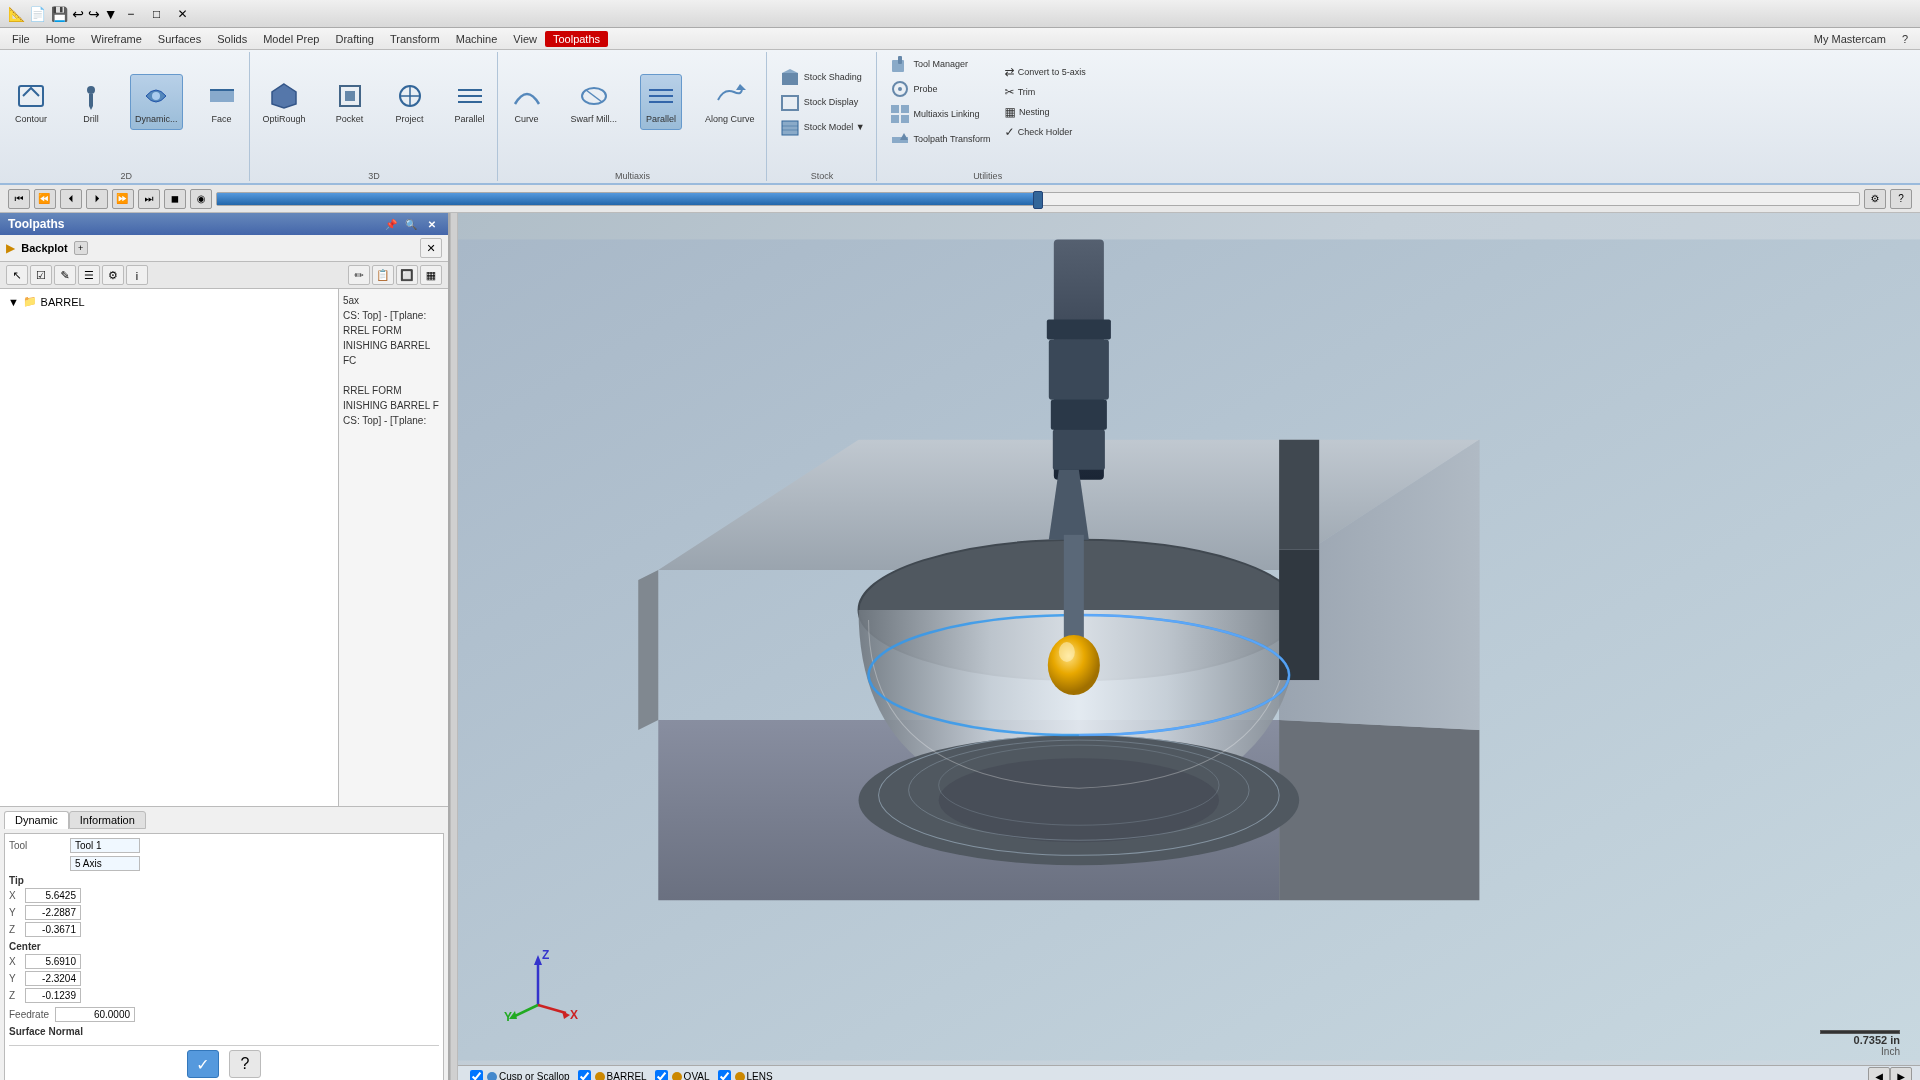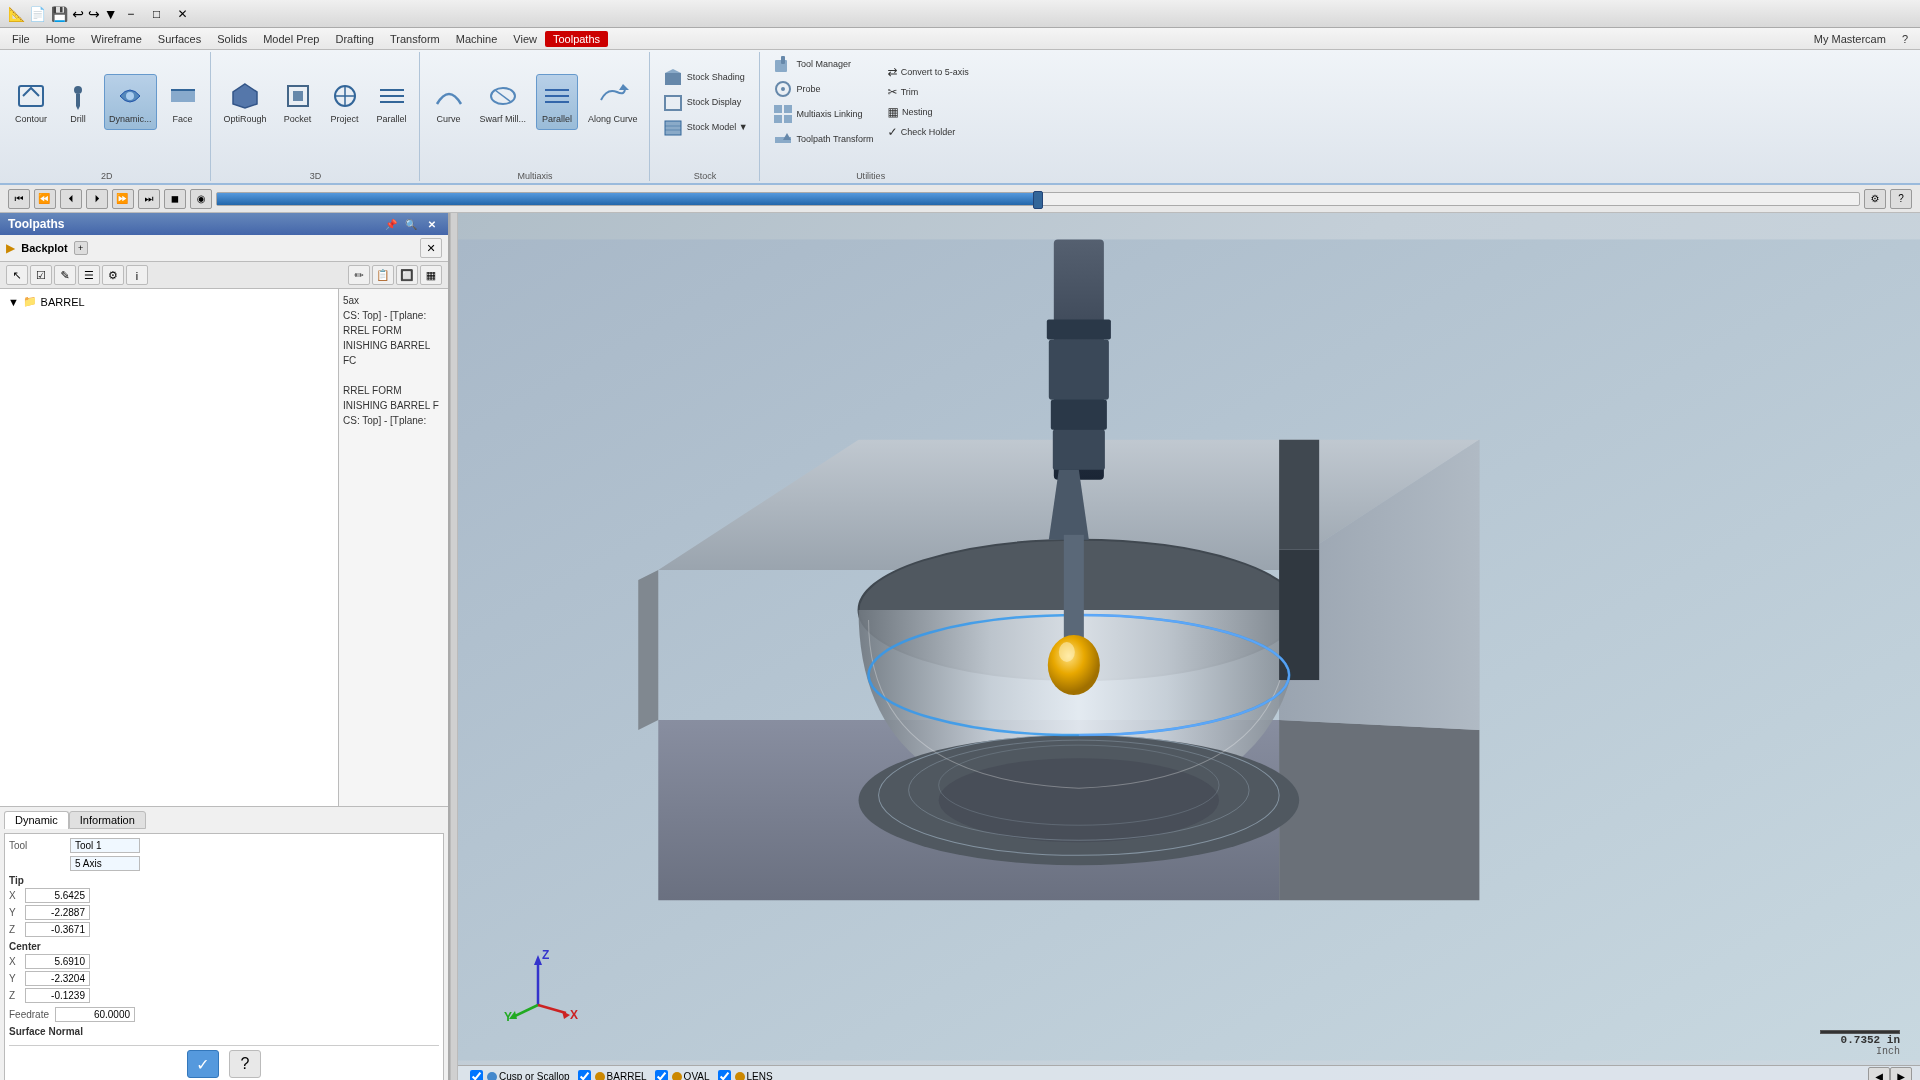--- a/index.html
+++ b/index.html
@@ -65,21 +65,21 @@
     .ribbon-group:last-child { border-right: none; }
     .ribbon-group-label {
       font-size: 9px;
       color: #555;
       margin-top: 20px;
       text-align: center;
       align-self: center;
     }
     .ribbon-buttons {
       display: flex;
-      gap: 5px;
+      gap: 18px;
       align-items: center;
       flex: 1;
     }
     .ribbon-btn {
       display: flex;
       flex-direction: column;
       align-items: center;
       justify-content: center;
       padding: 2px 4px;
       cursor: pointer;
@@ -243,21 +243,21 @@
       border-radius: 3px 3px 0 0;
     }
     .det-tab.active { background: white; border-bottom: none; }
     .det-content { background: white; border: 1px solid #bbb; padding: 4px; }
     .det-row { display: flex; align-items: center; gap: 6px; margin-bottom: 3px; }
     .det-label { font-size: 10px; color: #555; min-width: 55px; }
     .det-value { font-size: 10px; background: #f0f8ff; border: 1px solid #bbb; padding: 1px 4px; min-width: 70px; }
     .det-section { font-size: 10px; font-weight: bold; color: #333; margin: 4px 0 2px; }
     .coord-row { display: flex; align-items: center; gap: 4px; margin-bottom: 2px; }
     .coord-label { font-size: 10px; min-width: 12px; color: #555; }
-    .coord-value { font-size: 10px; background: white; border: 1px solid #bbb; padding: 1px 4px; width: 65px; text-align: right; }
+    .coord-value { font-size: 10px; background: white; border: 1px solid #bbb; padding: 1px 4px; width: 56px; text-align: right; }
 
     
     #viewport {
       flex: 1;
       background: linear-gradient(135deg, #b8c8d8 0%, #c8d4dc 40%, #d0dce4 100%);
       position: relative;
       overflow: hidden;
     }
 
     
@@ -268,21 +268,20 @@
     }
 
     
     #scale-indicator {
       position: absolute;
       bottom: 20px;
       right: 20px;
       text-align: right;
       font-size: 11px;
       color: #333;
-      font-family: Liberation Mono, monospace;
     }
 
     
     #bottom-tabs {
       background: #e0e0e0;
       height: 22px;
       display: flex;
       align-items: center;
       padding: 0 4px;
       border-top: 1px solid #bbb;

